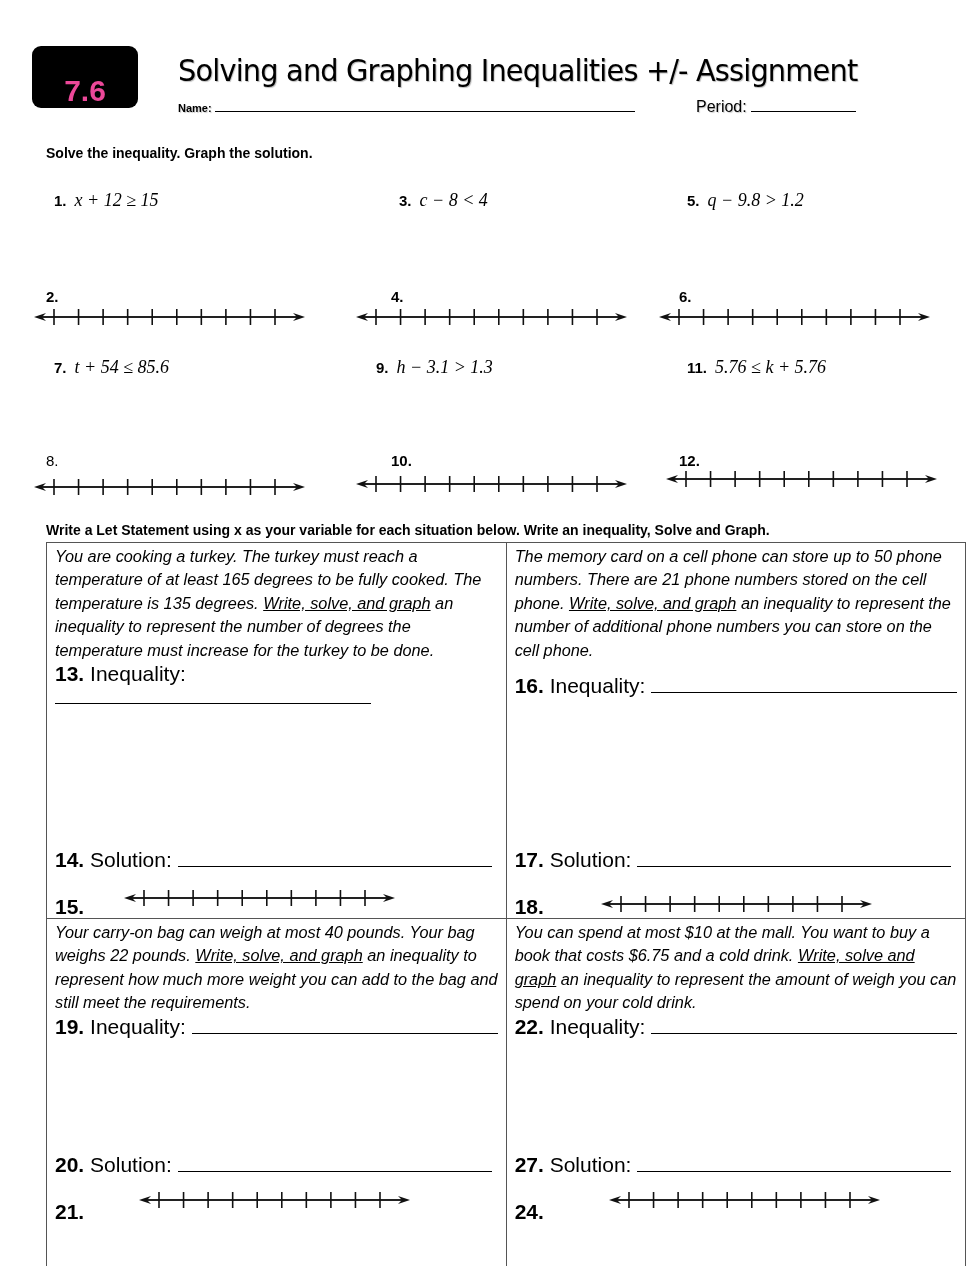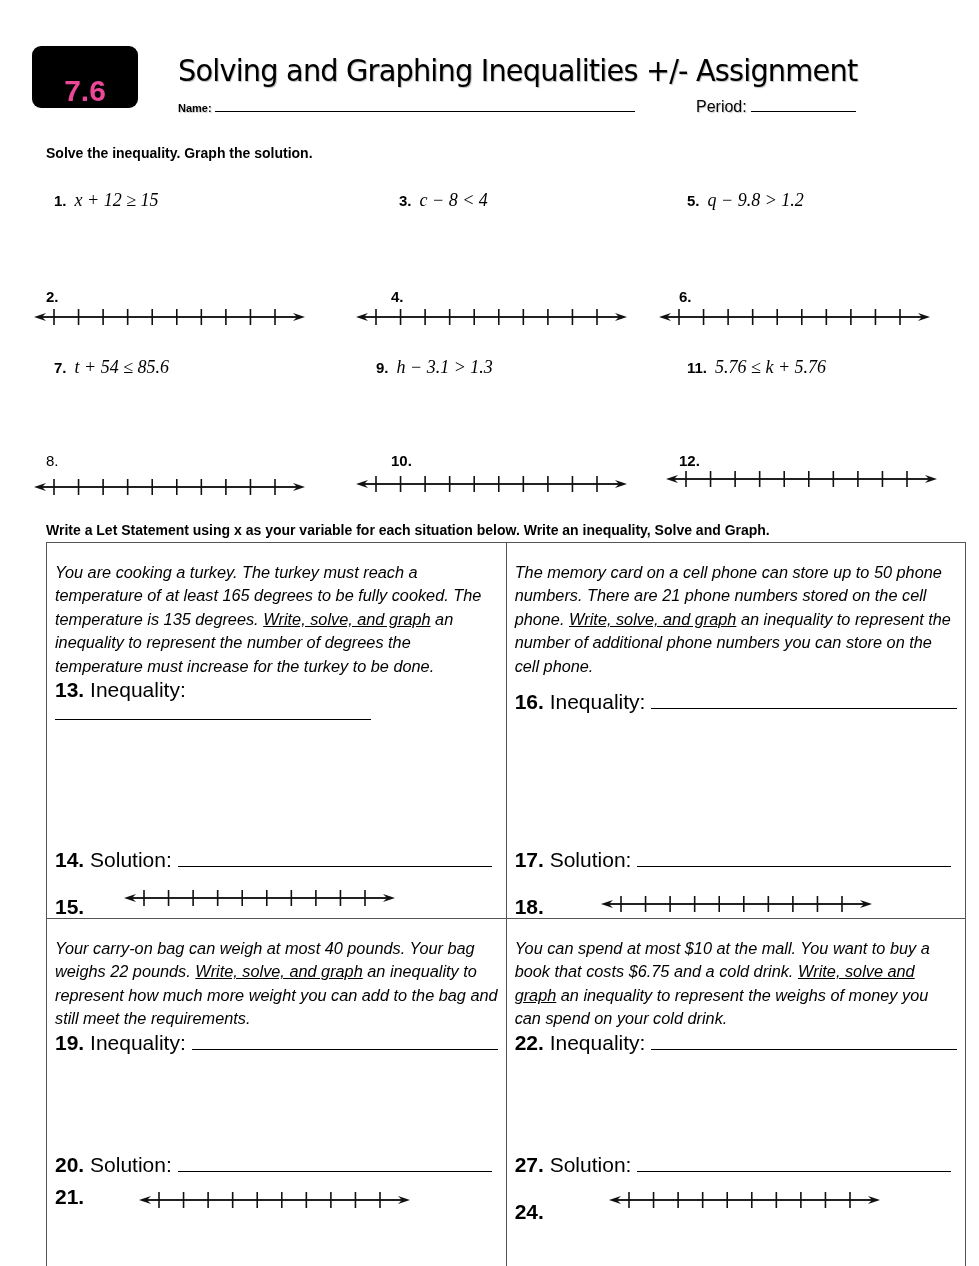--- a/index.html
+++ b/index.html
@@ -11,21 +11,21 @@
   .periodline { position: absolute; left: 696px; top: 98px; font-size: 16px; white-space: nowrap; text-shadow: 1px 1px 1px #ccc; }
   .periodline .blank { display: inline-block; border-bottom: 1px solid #000; width: 105px; height: 14px; }
   .instr { position: absolute; left: 46px; font-weight: bold; font-size: 14px; white-space: nowrap; }
   .prob { position: absolute; font-size: 18px; font-family: "Liberation Serif", serif; white-space: nowrap; margin-left: 8px; }
   .prob .num { font-family: "Liberation Sans", sans-serif; font-weight: bold; font-size: 15px; margin-right: 8px; }
   .prob .expr { font-family: "Liberation Serif", serif; }
   .nllabel { position: absolute; font-weight: bold; font-size: 15px; }
   .nllabel.plain { font-weight: normal; }
   .numline { position: absolute; }
   table.grid { position: absolute; left: 46px; top: 542px; width: 887px; border-collapse: collapse; }
-  table.grid td { border: 1.5px solid #555; vertical-align: top; width: 50%; padding: 18px 8px; position: relative; }
+  table.grid td { border: 1.5px solid #555; vertical-align: top; width: 50%; padding: 2px 8px; position: relative; }
   .story { font-style: italic; font-size: 16.3px; line-height: 23.4px; font-family: "Liberation Sans", sans-serif; }
   .story u { text-decoration: underline; }
   .field { font-size: 21px; line-height: 23.4px; white-space: nowrap; }
   .field b { font-weight: bold; }
   .uline { display: inline-block; border-bottom: 1px solid #000; height: 14px; vertical-align: baseline; }
   .cell-top { height: 376px; }
   .cell-bot { height: 370px; }
   .abs { position: absolute; }
 </style>
 </head>
@@ -193,39 +193,39 @@
             <line x1="218.44444444444446" y1="3" x2="218.44444444444446" y2="19" stroke="#111" stroke-width="1.6"></line>
             <line x1="243" y1="3" x2="243" y2="19" stroke="#111" stroke-width="1.6"></line>
           </svg>
     </td>
   </tr>
   <tr>
     <td class="cell-bot">
       <div class="story"><span>Your carry-on bag can weigh at most 40 pounds. Your bag weighs 22 pounds. </span><u>Write, solve, and graph</u><span> an inequality to represent how much more weight you can add to the bag and still meet the requirements.</span></div>
       <div class="field"><b>19.</b> <span>Inequality:</span> <span class="uline" style="width:306px"></span></div>
       <div class="field abs" style="left:8px;top:234px"><b>20.</b> <span>Solution:</span> <span class="uline" style="width:314px"></span></div>
-      <div class="field abs" style="left:8px;top:266px"><b>21.</b></div>
+      <div class="field abs" style="left:8px;top:281px"><b>21.</b></div>
       <svg class="numline abs" style="left:90px;top:270px" width="275" height="22">
             <line x1="6" y1="11" x2="269" y2="11" stroke="#222" stroke-width="2"></line>
             <polygon points="2,11 14,7 10,11 14,15" fill="#111"></polygon>
             <polygon points="273,11 261,7 265,11 261,15" fill="#111"></polygon>
             <line x1="22" y1="3" x2="22" y2="19" stroke="#111" stroke-width="1.6"></line>
             <line x1="46.55555555555556" y1="3" x2="46.55555555555556" y2="19" stroke="#111" stroke-width="1.6"></line>
             <line x1="71.11111111111111" y1="3" x2="71.11111111111111" y2="19" stroke="#111" stroke-width="1.6"></line>
             <line x1="95.66666666666667" y1="3" x2="95.66666666666667" y2="19" stroke="#111" stroke-width="1.6"></line>
             <line x1="120.22222222222223" y1="3" x2="120.22222222222223" y2="19" stroke="#111" stroke-width="1.6"></line>
             <line x1="144.77777777777777" y1="3" x2="144.77777777777777" y2="19" stroke="#111" stroke-width="1.6"></line>
             <line x1="169.33333333333334" y1="3" x2="169.33333333333334" y2="19" stroke="#111" stroke-width="1.6"></line>
             <line x1="193.8888888888889" y1="3" x2="193.8888888888889" y2="19" stroke="#111" stroke-width="1.6"></line>
             <line x1="218.44444444444446" y1="3" x2="218.44444444444446" y2="19" stroke="#111" stroke-width="1.6"></line>
             <line x1="243" y1="3" x2="243" y2="19" stroke="#111" stroke-width="1.6"></line>
           </svg>
     </td>
     <td class="cell-bot">
-      <div class="story"><span>You can spend at most $10 at the mall. You want to buy a book that costs $6.75 and a cold drink. </span><u>Write, solve and graph</u><span> an inequality to represent the weighs of money you can spend on your cold drink.</span></div>
+      <div class="story"><span>You can spend at most $10 at the mall. You want to buy a book that costs $6.75 and a cold drink. </span><u>Write, solve and graph</u><span> an inequality to represent the amount of weigh you can spend on your cold drink.</span></div>
       <div class="field"><b>22.</b> <span>Inequality:</span> <span class="uline" style="width:306px"></span></div>
       <div class="field abs" style="left:8px;top:234px"><b>27.</b> <span>Solution:</span> <span class="uline" style="width:314px"></span></div>
       <div class="field abs" style="left:8px;top:281px"><b>24.</b></div>
       <svg class="numline abs" style="left:100px;top:270px" width="275" height="22">
             <line x1="6" y1="11" x2="269" y2="11" stroke="#222" stroke-width="2"></line>
             <polygon points="2,11 14,7 10,11 14,15" fill="#111"></polygon>
             <polygon points="273,11 261,7 265,11 261,15" fill="#111"></polygon>
             <line x1="22" y1="3" x2="22" y2="19" stroke="#111" stroke-width="1.6"></line>
             <line x1="46.55555555555556" y1="3" x2="46.55555555555556" y2="19" stroke="#111" stroke-width="1.6"></line>
             <line x1="71.11111111111111" y1="3" x2="71.11111111111111" y2="19" stroke="#111" stroke-width="1.6"></line>

